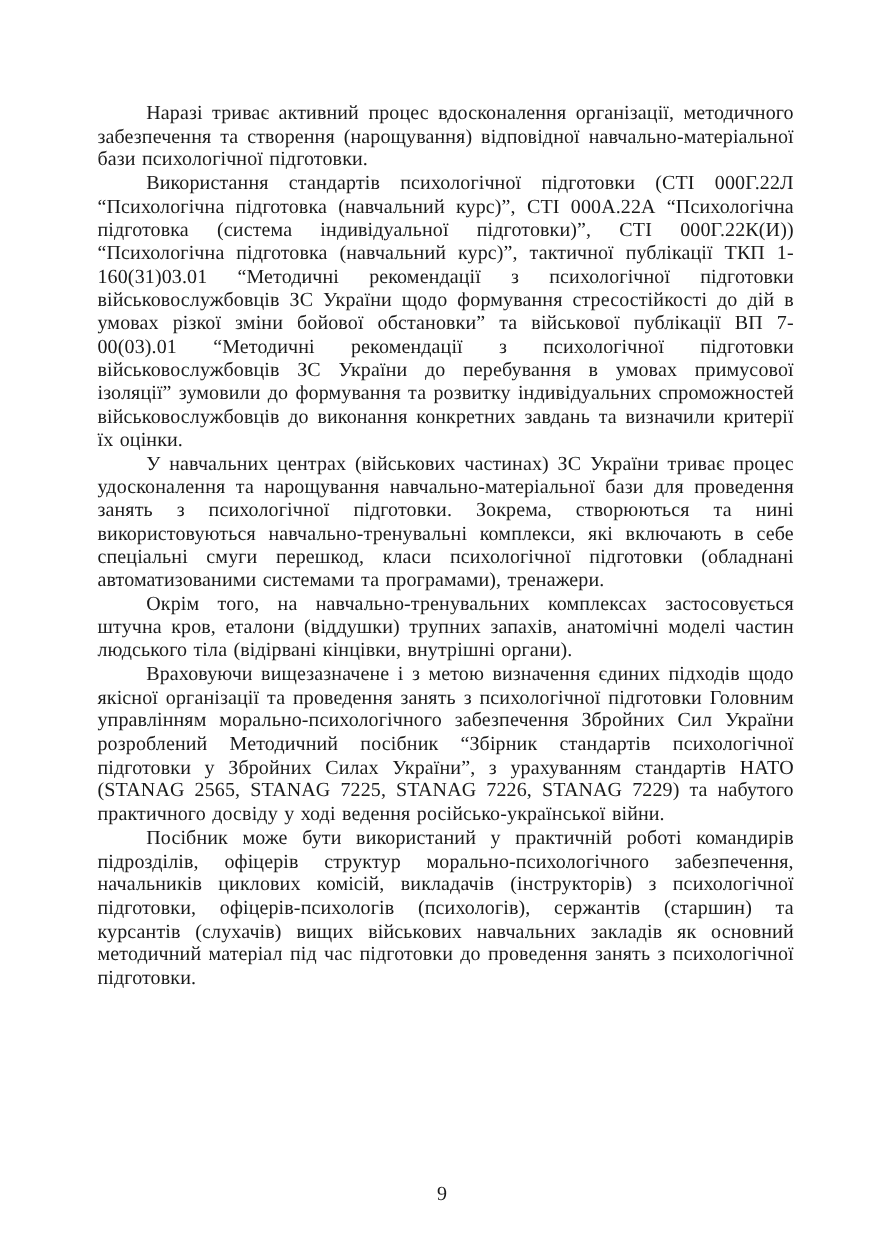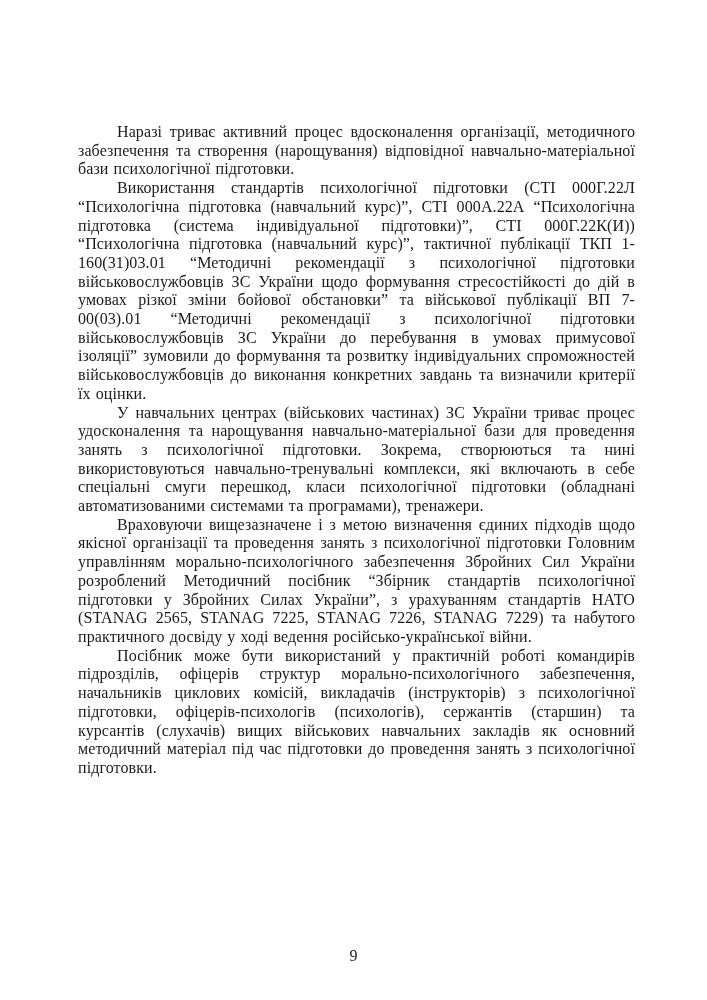--- a/index.html
+++ b/index.html
@@ -15,21 +15,20 @@
     color: #1a1a1a;
     font-family: "Liberation Serif", "DejaVu Serif", serif;
     overflow: hidden;
     box-sizing: border-box;
   }
   .text-block {
     position: absolute;
     left: 78px;
     top: 82px;
     width: 557px;
-    margin-top: 41px;
   }
   .text-block p {
     margin: 0;
     text-align: justify;
     text-indent: 39px;
     font-size: 16px;
     line-height: 18.7px;
     letter-spacing: 0.1px;
     word-spacing: 1px;
   }
@@ -44,17 +43,18 @@
   }
 </style>
 </head>
 <body>
 
 <div class="page">
   <div class="text-block">
     <p>Наразі триває активний процес вдосконалення організації, методичного забезпечення та створення (нарощування) відповідної навчально-матеріальної бази психологічної підготовки.</p>
     <p>Використання стандартів психологічної підготовки (СТІ 000Г.22Л “Психологічна підготовка (навчальний курс)”, СТІ 000А.22А “Психологічна підготовка (система індивідуальної підготовки)”, СТІ 000Г.22К(И)) “Психологічна підготовка (навчальний курс)”, тактичної публікації ТКП 1-160(31)03.01 “Методичні рекомендації з психологічної підготовки військовослужбовців ЗС України щодо формування стресостійкості до дій в умовах різкої зміни бойової обстановки” та військової публікації ВП 7-00(03).01 “Методичні рекомендації з психологічної підготовки військовослужбовців ЗС України до перебування в умовах примусової ізоляції” зумовили до формування та розвитку індивідуальних спроможностей військовослужбовців до виконання конкретних завдань та визначили критерії їх оцінки.</p>
     <p>У навчальних центрах (військових частинах) ЗС України триває процес удосконалення та нарощування навчально-матеріальної бази для проведення занять з психологічної підготовки. Зокрема, створюються та нині використовуються навчально-тренувальні комплекси, які включають в себе спеціальні смуги перешкод, класи психологічної підготовки (обладнані автоматизованими системами та програмами), тренажери.</p>
+    <p>Окрім того, на навчально-тренувальних комплексах застосовується штучна кров, еталони (віддушки) трупних запахів, анатомічні моделі частин людського тіла (відірвані кінцівки, внутрішні органи).</p>
     <p>Враховуючи вищезазначене і з метою визначення єдиних підходів щодо якісної організації та проведення занять з психологічної підготовки Головним управлінням морально-психологічного забезпечення Збройних Сил України розроблений Методичний посібник “Збірник стандартів психологічної підготовки у Збройних Силах України”, з урахуванням стандартів НАТО (STANAG 2565, STANAG 7225, STANAG 7226, STANAG 7229) та набутого практичного досвіду у ході ведення російсько-української війни.</p>
     <p>Посібник може бути використаний у практичній роботі командирів підрозділів, офіцерів структур морально-психологічного забезпечення, начальників циклових комісій, викладачів (інструкторів) з психологічної підготовки, офіцерів-психологів (психологів), сержантів (старшин) та курсантів (слухачів) вищих військових навчальних закладів як основний методичний матеріал під час підготовки до проведення занять з психологічної підготовки.</p>
   </div>
   <div class="page-number">9</div>
 </div>
 
 </body></html>

